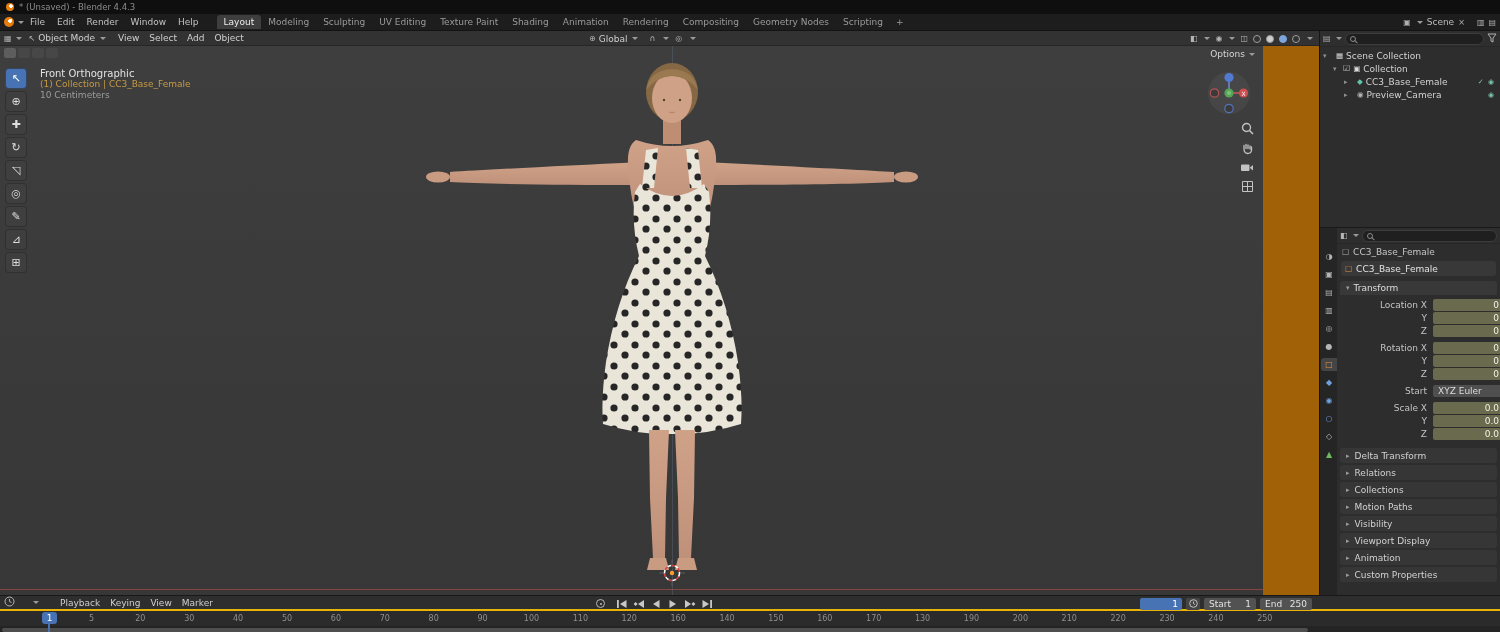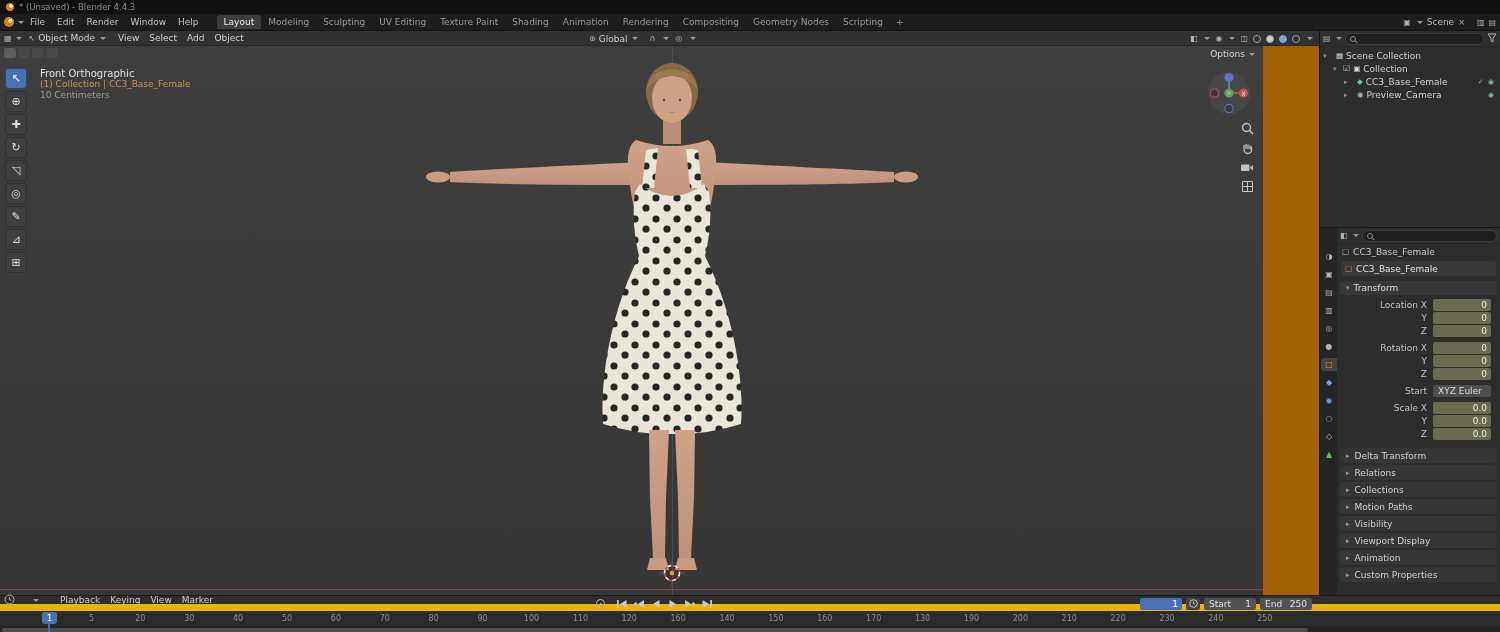--- a/index.html
+++ b/index.html
@@ -82,33 +82,33 @@
 
   .properties{flex:1;display:flex;min-height:0}
   .prop-tabs{width:17px;background:#252525;padding-top:22px;display:flex;flex-direction:column;gap:5px;align-items:flex-end}
   .prop-tab{width:16px;height:13px;display:flex;align-items:center;justify-content:center;font-size:8px;color:#b5b5b5;border-radius:3px 0 0 3px}
   .prop-tab.active{background:#454545}
   .prop-main{flex:1;background:#2d2d2d;overflow:hidden;display:flex;flex-direction:column}
   .prop-breadcrumb{height:15px;display:flex;align-items:center;gap:4px;padding:0 5px;color:#c6c6c6}
   .prop-name-row{height:15px;margin:2px 4px 3px 4px;display:flex;align-items:center;gap:4px;padding:0 4px;background:#383838;border-radius:3px;color:#e4e4e4}
   .panel-header{height:14px;display:flex;align-items:center;gap:4px;padding:0 6px;background:#383838;border-radius:3px 3px 0 0;color:#dedede;margin:2px 3px 4px 3px}
   .ph-arrow{color:#9a9a9a;font-size:7px}
-  .t-rows{padding-right:12px}
+  .t-rows{padding-right:0}
   .t-row{display:flex;align-items:center;height:12px;margin-bottom:1px}
   .t-row.gap{margin-top:5px}
   .t-label{width:96px;text-align:right;padding-right:6px;color:#c3c3c3}
   .t-field{flex:1;height:12px;border-radius:2px;background:var(--keyed-field,#6a6a4f);color:#f2f2e6;display:flex;align-items:center;justify-content:flex-end;padding-right:4px;margin-right:-3px}
   .t-row.select .t-field{background:#4f4f4f;color:#dcdcdc;justify-content:flex-start;padding-left:5px}
   .cpanels{margin-top:7px}
   .collapse-panel{height:15px;margin:0 3px 2px 3px;background:#363636;border-radius:3px;display:flex;align-items:center;gap:5px;padding:0 6px;color:#d2d2d2}
   .cp-arrow{color:#9a9a9a;font-size:7px}
 
   
   .timeline{position:absolute;left:0;right:0;bottom:0;height:37px;background:#2a2a2a;border-top:1px solid #181818}
-  .tl-header{position:relative;height:15px;background:#2e2e2e;display:flex;align-items:center;gap:16px;padding:0 4px;border-bottom:7px solid #eab308}
+  .tl-header{position:relative;height:15px;background:#2e2e2e;display:flex;align-items:center;gap:16px;padding:0 4px;border-bottom:2px solid #eab308}
   .tl-menu{padding:0 5px;color:#cfcfcf;display:flex;align-items:center;gap:3px}
   .transport{position:absolute;left:596px;top:0;height:15px;display:flex;align-items:center;gap:4px}
   .autokey{width:9px;height:9px;border:1px solid #b8b8b8;border-radius:50%;position:relative;margin-right:6px}
   .autokey::after{content:"";position:absolute;left:2.5px;top:2.5px;width:2px;height:2px;border-radius:50%;background:#b8b8b8}
   .tp-btn{display:flex;align-items:center;justify-content:center;width:13px;height:12px}
   .tl-right{position:absolute;right:188px;top:0;height:15px;display:flex;align-items:center;gap:4px}
   .frame-field{width:42px;height:12px;background:var(--accent,#4772b3);border-radius:2px;color:#fff;display:flex;align-items:center;justify-content:flex-end;padding:0 4px}
   .clock-btn{width:14px;height:12px;background:#454545;border-radius:2px;display:flex;align-items:center;justify-content:center}
   .se-field{width:52px;height:12px;background:#525252;border-radius:2px;color:#e2e2e2;display:flex;align-items:center;justify-content:space-between;padding:0 5px}
   .tl-ruler{position:relative;height:15px;background:#2b2b2b;overflow:hidden}

